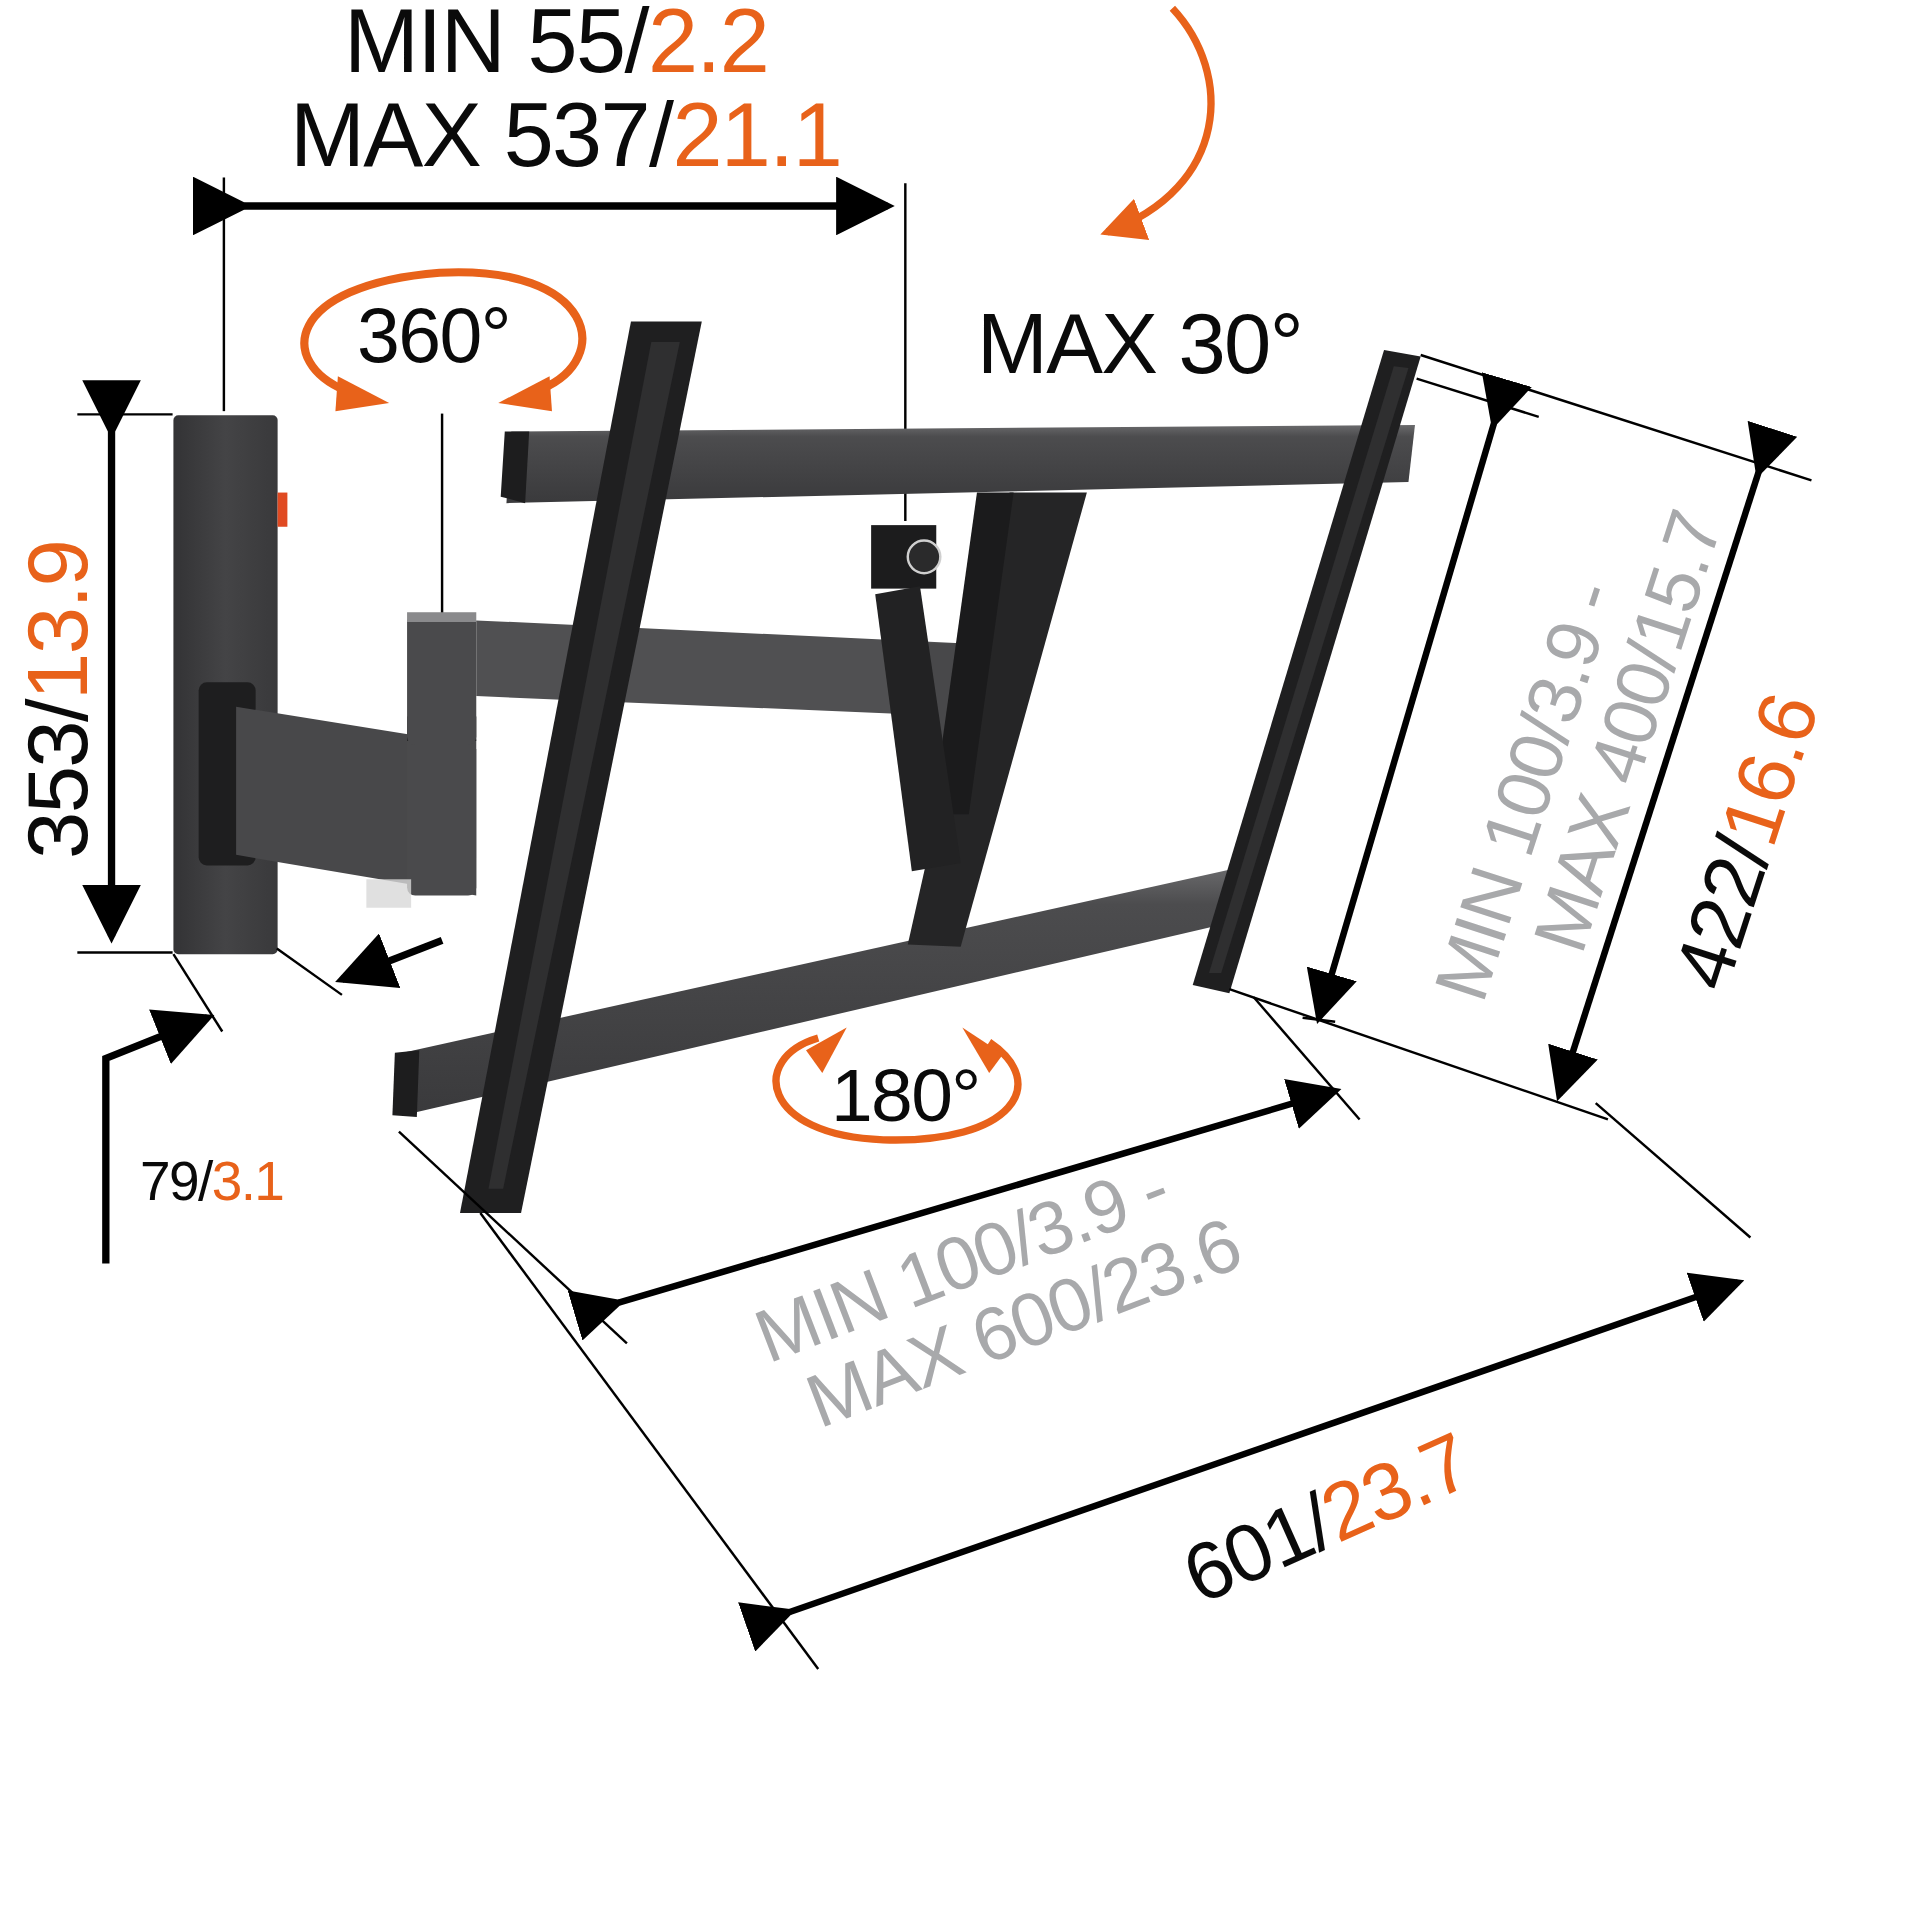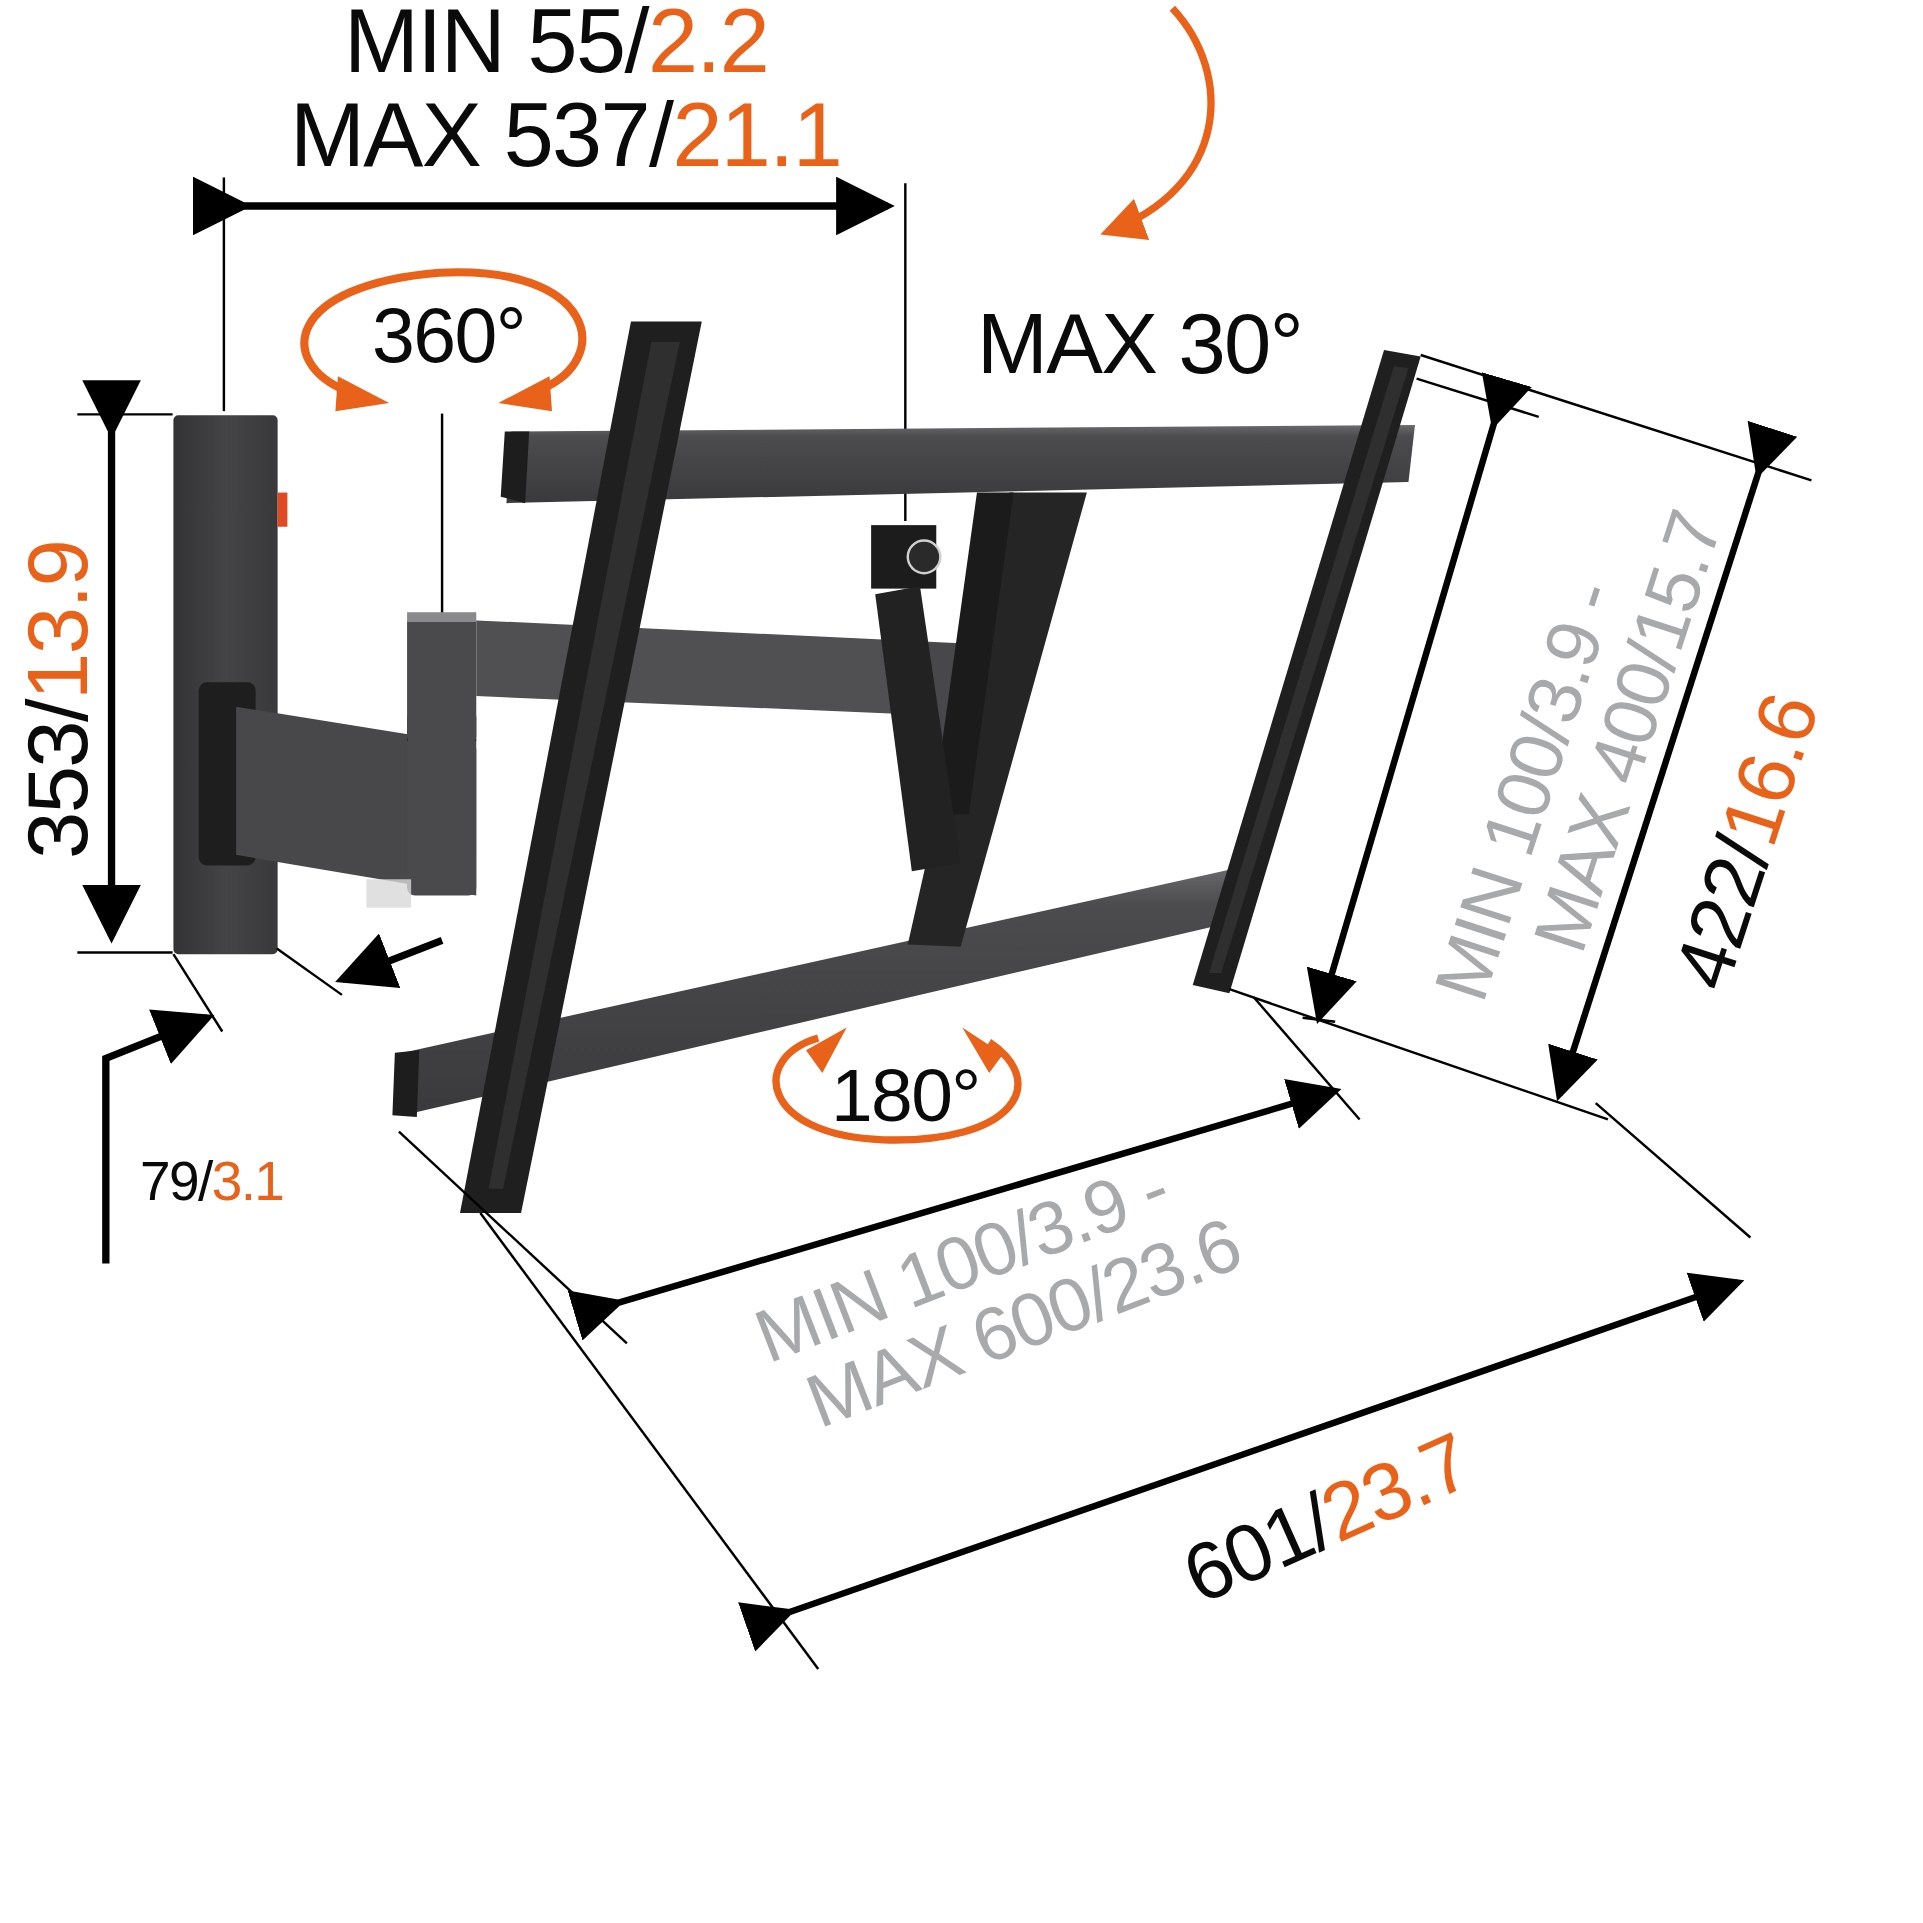--- a/index.html
+++ b/index.html
@@ -142,21 +142,21 @@
     </g>
   </svg>
 
   <div class="lbl" style="left:344px;top:-4.1px;font-size:90px;">
     <span class="blk">MIN 55/</span><span class="org">2.2</span>
   </div>
   <div class="lbl" style="left:268px;top:90px;font-size:90px;margin-left:22px;">
     <span class="blk">MAX 537/</span><span class="org">21.1</span>
   </div>
 
-  <div class="lbl blk" style="left:357px;top:297px;font-size:77px;margin-left:15px;">360°</div>
+  <div class="lbl blk" style="left:357px;top:297px;font-size:77px;">360°</div>
 
   <div class="lbl blk" style="left:977px;top:301px;font-size:85px;">MAX 30°</div>
 
   <div class="lbl rot" style="left:14.7px;top:859px;font-size:85px;transform:rotate(-90deg);">
     <span class="blk">353/</span><span class="org">13.9</span>
   </div>
 
   <div class="lbl" style="left:140px;top:1154px;font-size:55px;">
     <span class="blk">79/</span><span class="org">3.1</span>
   </div>

